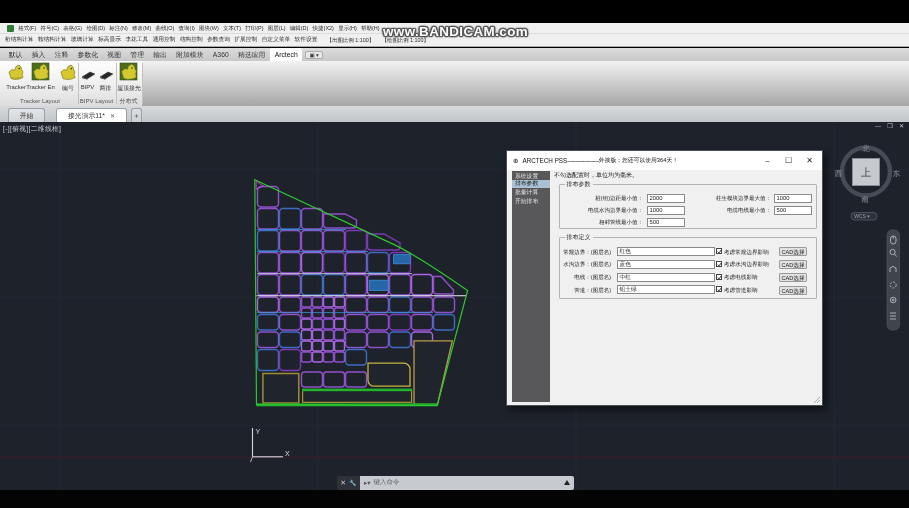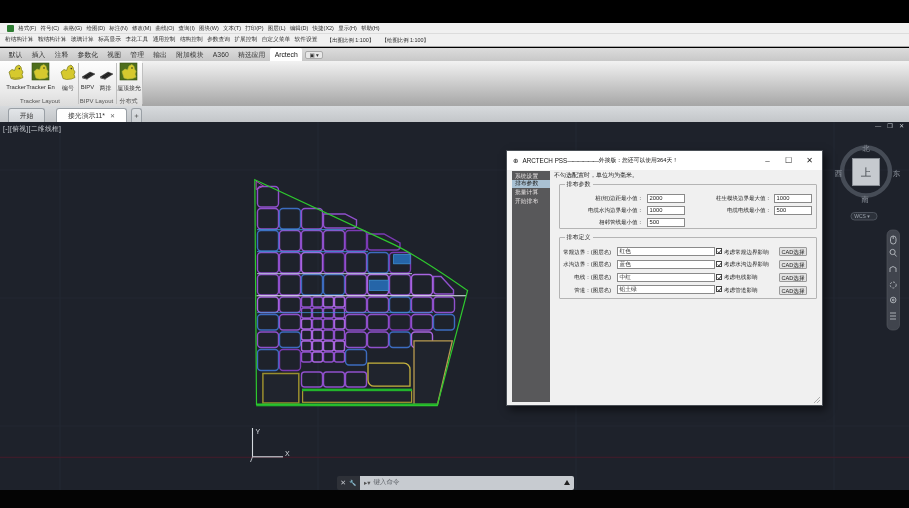--- a/index.html
+++ b/index.html
@@ -374,13 +374,14 @@
         <svg width="5" height="5">
           <path d="M0.8,2.6 L2,3.9 L4.2,1" stroke="#222" stroke-width="0.9" fill="none"></path>
         </svg>
       </div>
     <div class="clbl" style="left:217px;top:135.9px">考虑管道影响</div>
     <div class="cadbtn" style="left:272px;top:134.6px">CAD选择</div>
   <svg width="8" height="8" style="position:absolute;right:1px;bottom:1px">
         <path d="M7,1 L1,7 M7,4 L4,7" stroke="#9a9a9a" stroke-width="0.8"></path>
       </svg>
   </div>
+  <div id="wm" class="abs">www.BANDICAM.com</div>
 </div>
 
 </body></html>

